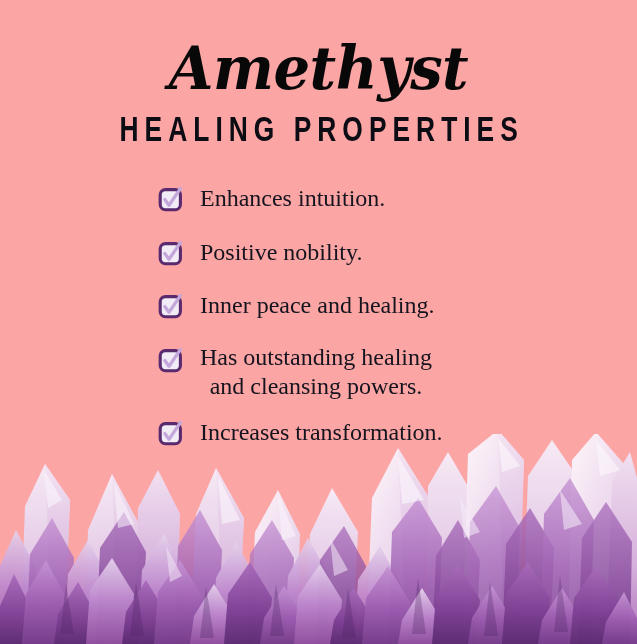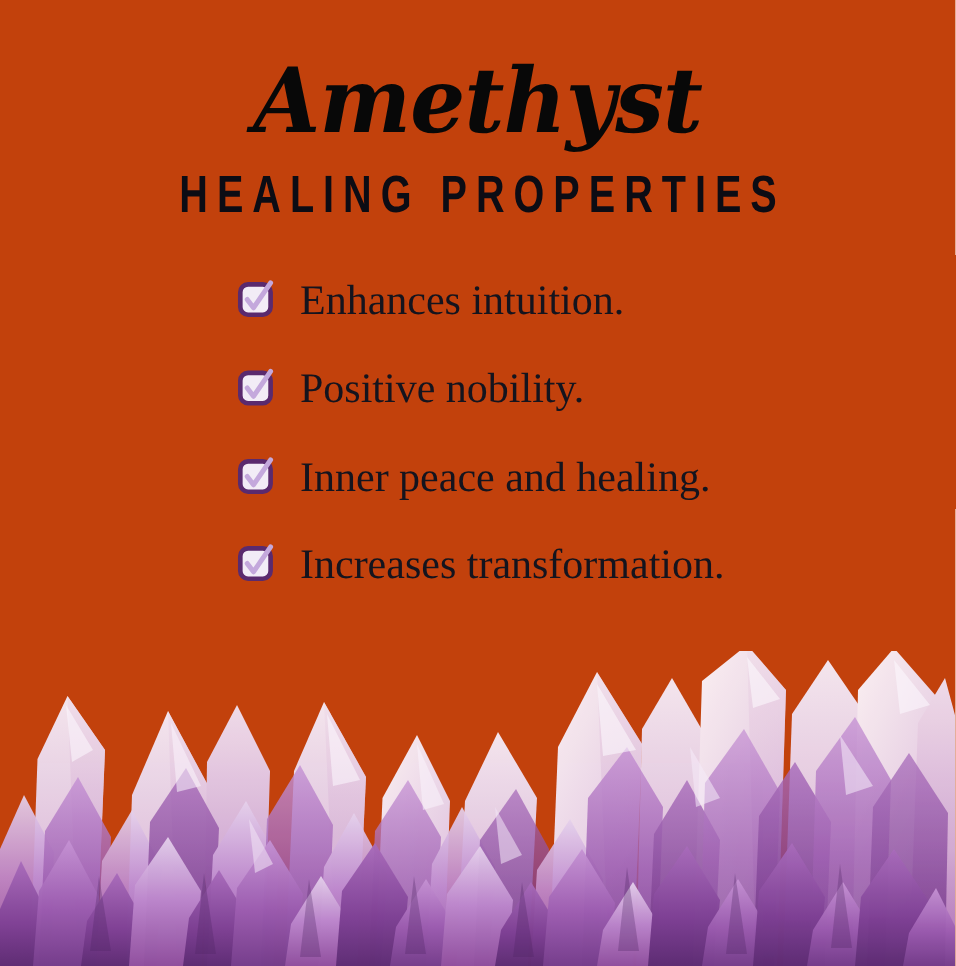--- a/index.html
+++ b/index.html
@@ -9,21 +9,21 @@
     background: #ffffff;
   }
   body {
     font-family: "Liberation Serif", "DejaVu Serif", serif;
   }
 
   #poster {
     position: relative;
     width: 637px;
     height: 644px;
-    background: #c2410c;
+    background: #fca5a5;
     overflow: hidden;
   }
 
   
   .header {
     position: absolute;
     top: 0;
     left: 0;
     width: 637px;
     text-align: center;
@@ -76,21 +76,21 @@
     width: 26px;
     height: 26px;
     margin-top: 4px;
     margin-right: 16px;
     position: relative;
   }
   .checkbox-icon svg { display: block; }
 
   .item-text {
     font-family: "Liberation Serif", "DejaVu Serif", serif;
-    font-size: 28px;
+    font-size: 24px;
     line-height: 1.28;
     color: #14141e;
     white-space: pre-line;
     padding-top: 1px;
   }
   .item-text.two-line {
     text-align: center;
     line-height: 1.22;
     padding-top: 0;
   }
@@ -140,20 +140,30 @@
     <div class="list-item">
       <span class="checkbox-icon">
         <svg width="26" height="26" viewBox="0 0 26 26">
           <rect x="2.2" y="3.6" width="20.2" height="20.2" rx="5.2" ry="5.2" fill="#f2ecf6" stroke="#5a2a6e" stroke-width="3.1"></rect>
           <path d="M6.8 13.6 L11.0 19.2 L22.4 2.6" fill="none" stroke="#c4a8dc" stroke-width="3.3" stroke-linecap="round" stroke-linejoin="round"></path>
         </svg>
       </span>
       <span class="item-text">Inner peace and healing.</span>
     </div>
 
+    <div class="list-item tight">
+      <span class="checkbox-icon">
+        <svg width="26" height="26" viewBox="0 0 26 26">
+          <rect x="2.2" y="3.6" width="20.2" height="20.2" rx="5.2" ry="5.2" fill="#f2ecf6" stroke="#5a2a6e" stroke-width="3.1"></rect>
+          <path d="M6.8 13.6 L11.0 19.2 L22.4 2.6" fill="none" stroke="#c4a8dc" stroke-width="3.3" stroke-linecap="round" stroke-linejoin="round"></path>
+        </svg>
+      </span>
+      <span class="item-text two-line">Has outstanding healing
+and cleansing powers.</span>
+    </div>
 
     <div class="list-item">
       <span class="checkbox-icon">
         <svg width="26" height="26" viewBox="0 0 26 26">
           <rect x="2.2" y="3.6" width="20.2" height="20.2" rx="5.2" ry="5.2" fill="#f2ecf6" stroke="#5a2a6e" stroke-width="3.1"></rect>
           <path d="M6.8 13.6 L11.0 19.2 L22.4 2.6" fill="none" stroke="#c4a8dc" stroke-width="3.3" stroke-linecap="round" stroke-linejoin="round"></path>
         </svg>
       </span>
       <span class="item-text">Increases transformation.</span>
     </div>

